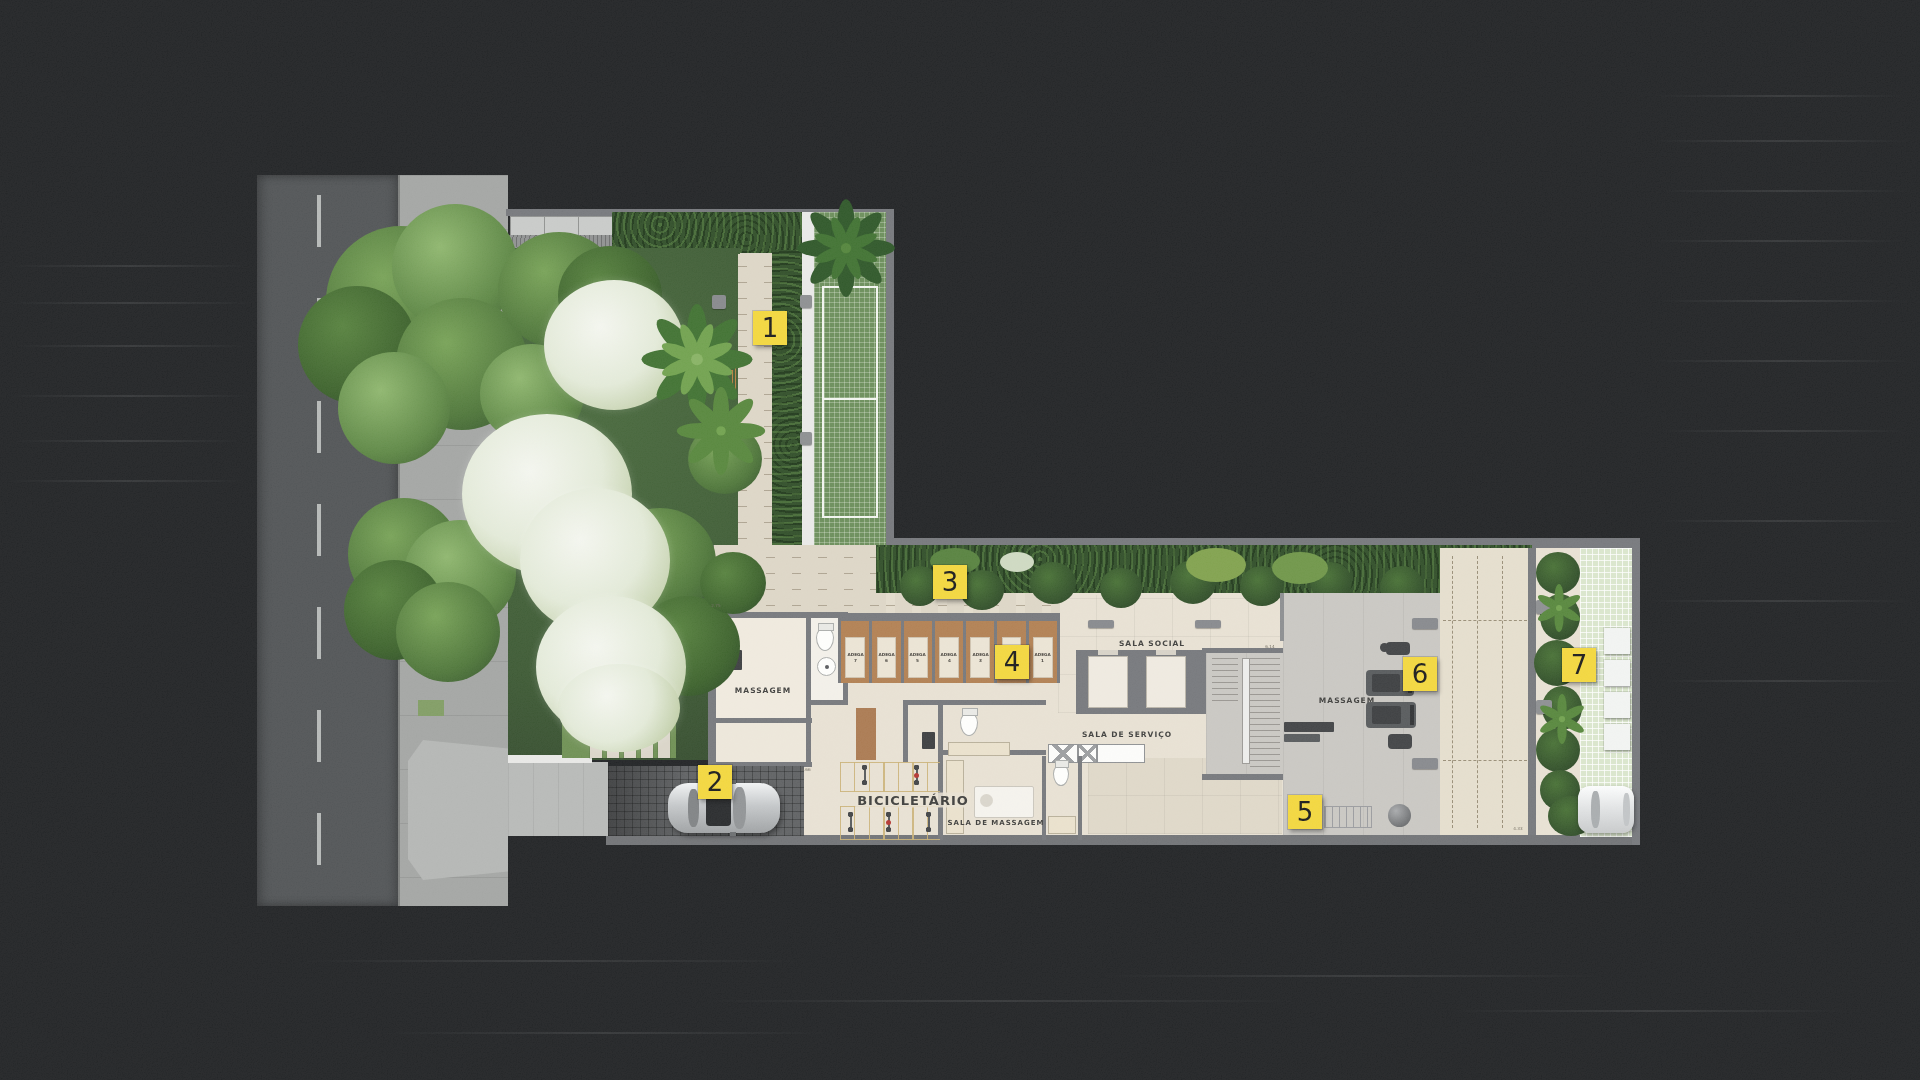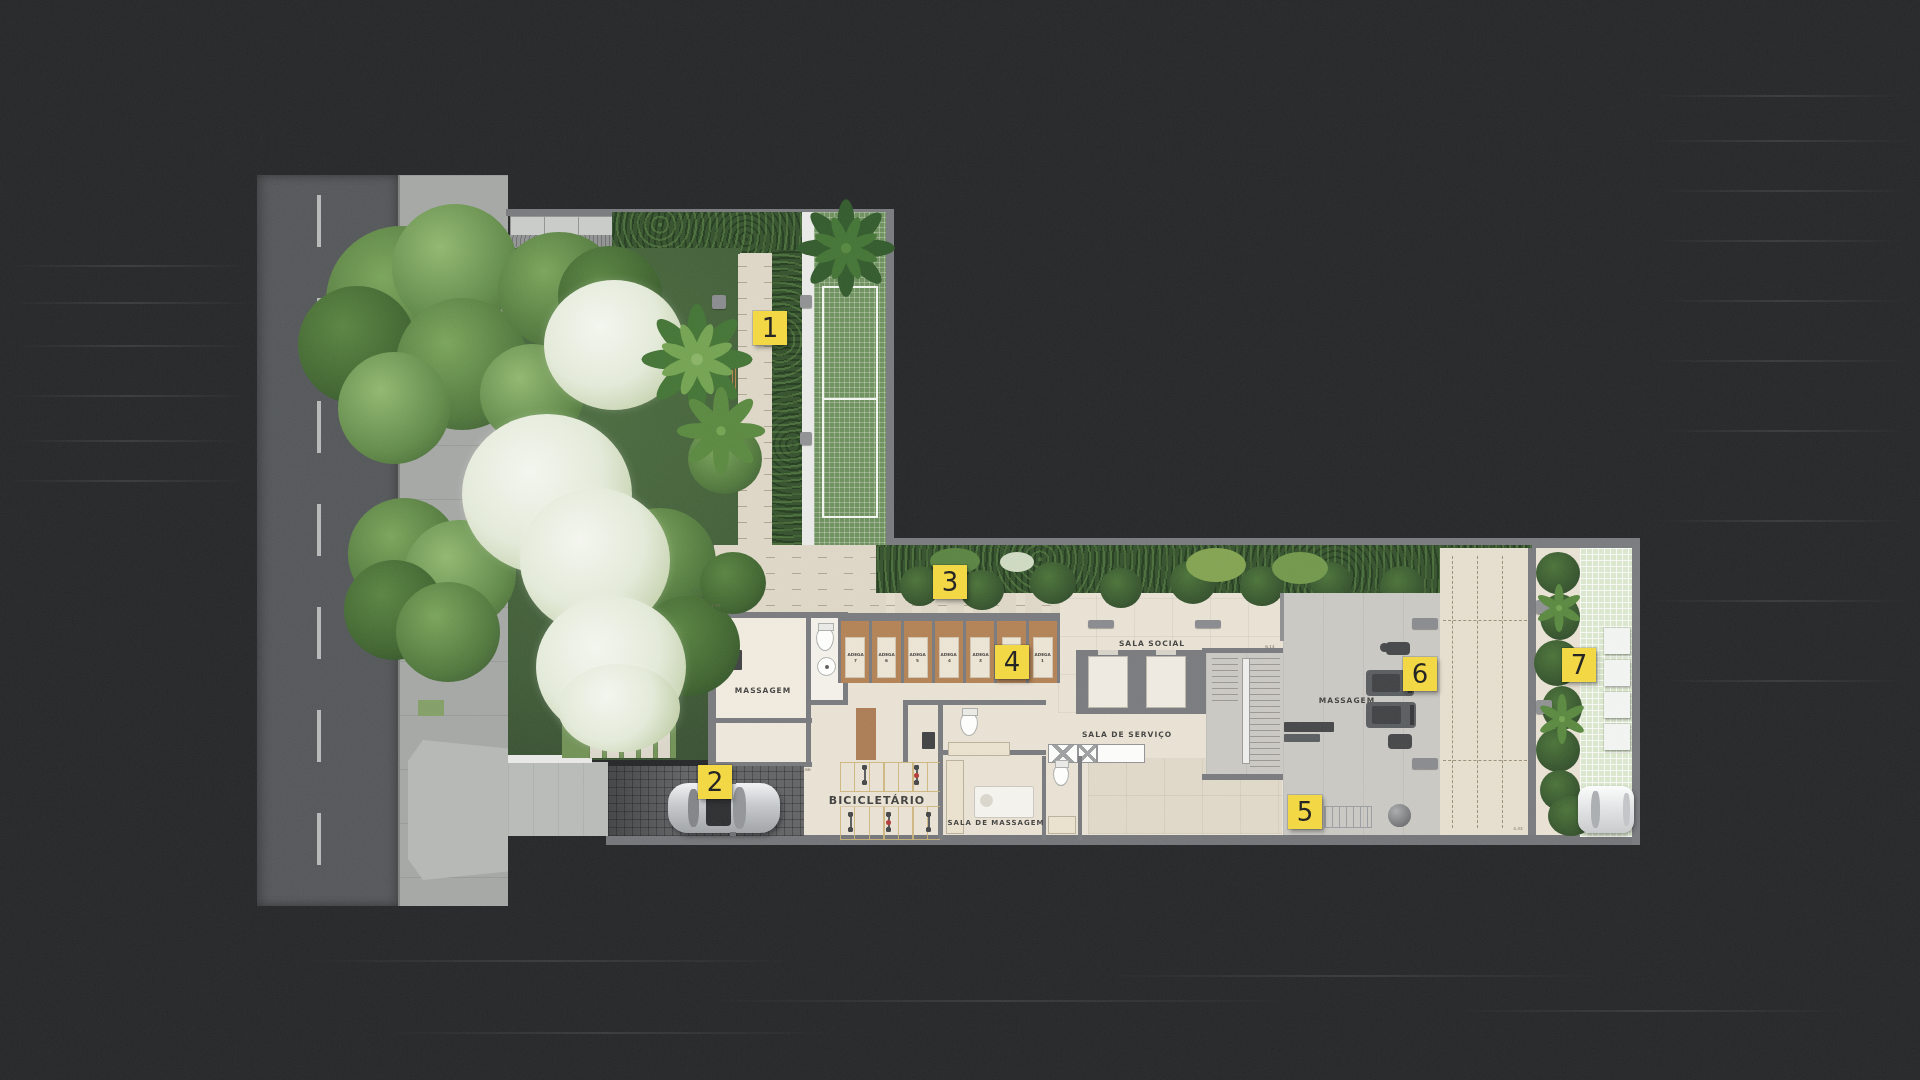--- a/index.html
+++ b/index.html
@@ -290,21 +290,21 @@
   <div class="cabinet" style="left:948px;top:742px;width:60px;height:12px"></div>
   <div class="wood" style="left:856px;top:708px;width:20px;height:52px"></div>
 
   <div class="stalls" style="left:840px;top:762px;width:100px;height:28px"></div>
   <div class="stalls" style="left:840px;top:806px;width:100px;height:32px"></div>
   <div class="bike" style="left:860px;top:765px"></div>
   <div class="bike red" style="left:912px;top:765px"></div>
   <div class="bike" style="left:846px;top:812px"></div>
   <div class="bike red" style="left:884px;top:812px"></div>
   <div class="bike" style="left:924px;top:812px"></div>
-  <div class="lbl" style="left:877px;top:800px;font-size:11px;background:rgba(231,224,210,.85);padding:0 2px">BICICLETÁRIO</div>
+  <div class="lbl" style="left:913px;top:800px;font-size:13px;background:rgba(231,224,210,.85);padding:0 2px">BICICLETÁRIO</div>
 
   <div class="concrete" style="left:1283px;top:593px;width:157px;height:242px"></div>
   <div class="wall" style="left:1280px;top:593px;width:4px;height:48px;background:#8a8c8e"></div>
   <div class="lbl" style="left:1347px;top:700px;font-size:7.5px">MASSAGEM</div>
   <div class="benchg" style="left:1412px;top:618px;width:26px;height:11px"></div>
   <div class="spin" style="left:1386px;top:642px;width:24px;height:13px"></div>
   <div class="blob" style="left:1380px;top:643px;width:9px;height:9px;background:#3f4143"></div>
   <div class="tread" style="left:1366px;top:670px;width:48px;height:26px">
       <i></i>
       <b></b>

